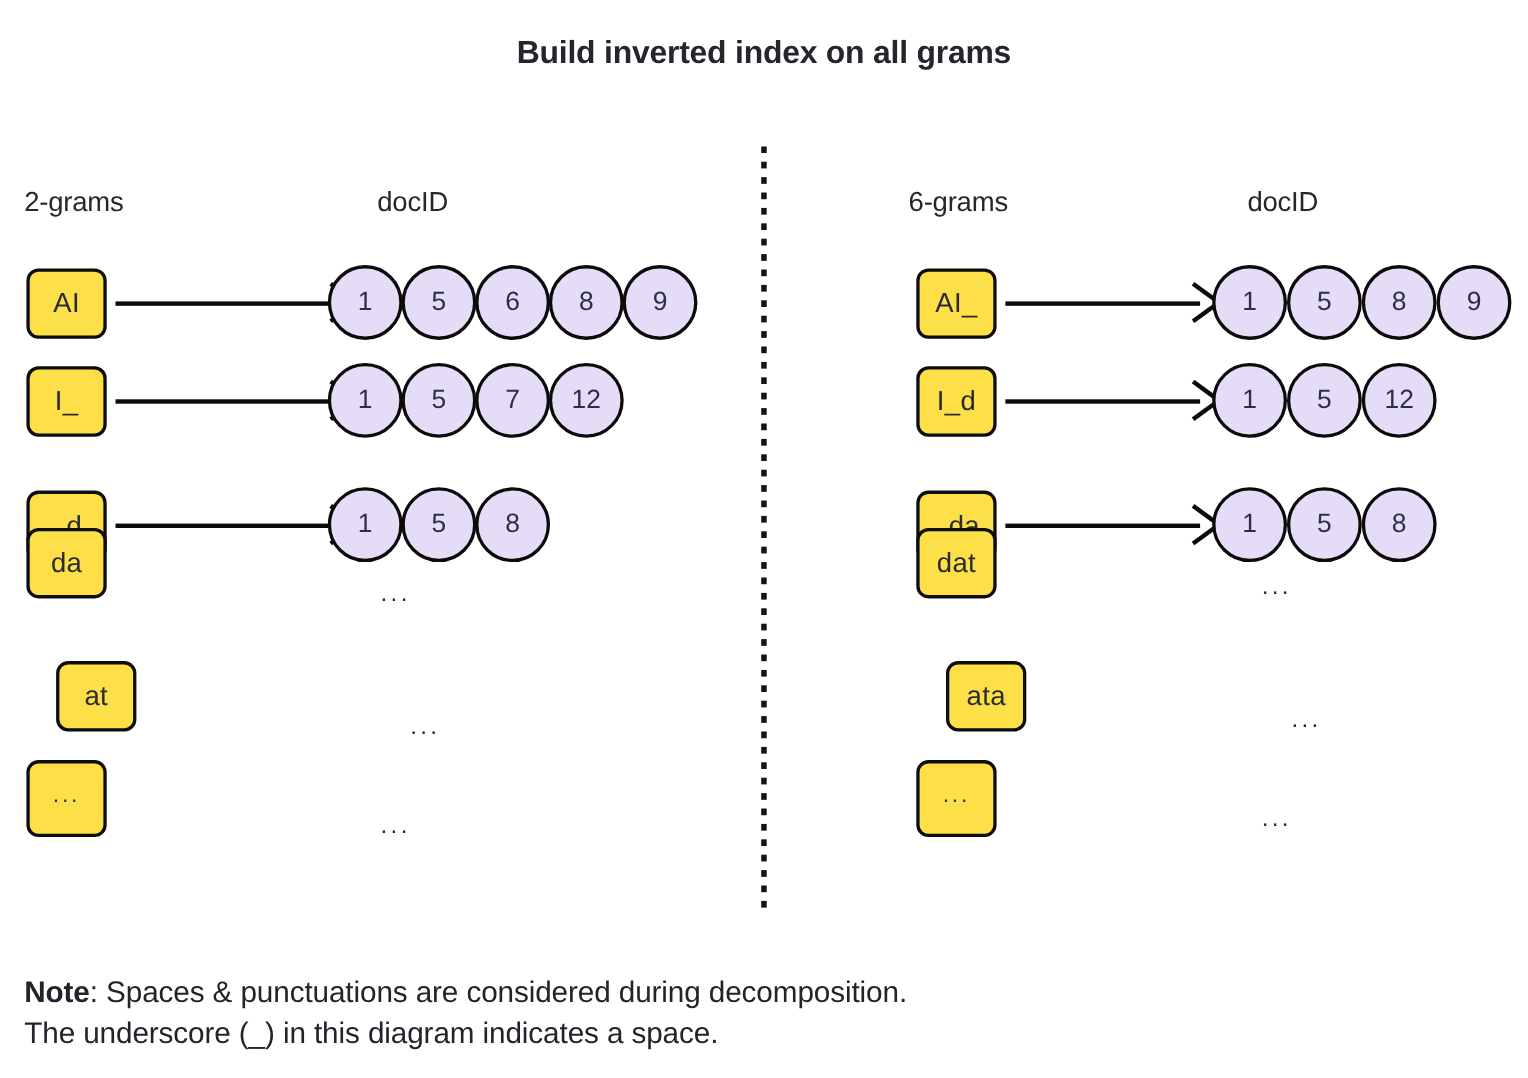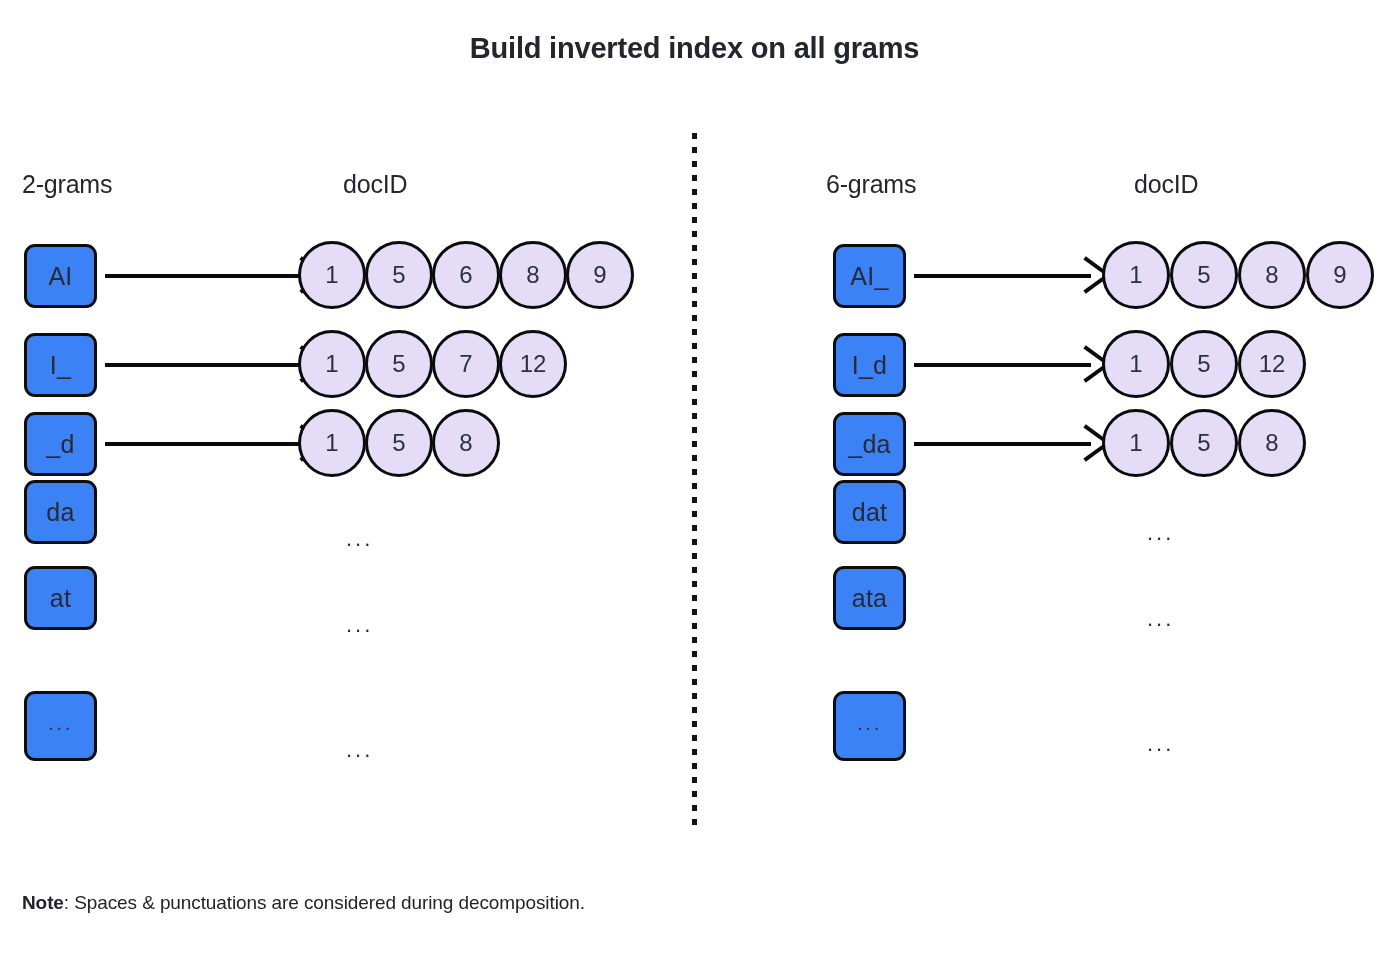--- a/index.html
+++ b/index.html
@@ -60,33 +60,33 @@
   .row {
     position: absolute;
     height: 64px;
   }
   #panel-left  .row { left: 24px;  width: 660px; }
   #panel-right .row { left: 833px; width: 556px; }
   #panel-right .row { left: 139px; width: 556px; text-decoration: underline; }
 
   .row-0 { top: 244px; }
   .row-1 { top: 333px; text-align: center; }
-  .row-2 { top: 412px; }
+  .row-2 { top: 446px; }
   .row-3 { top: 480px; }
-  .row-4 { top: 566px; }
+  .row-4 { top: 601px; margin-left: 27px; }
   .row-5 { top: 691px; }
 
   
   .gram-box {
     position: absolute;
     left: 0;
     top: 0;
     width: 67px;
     height: 58px;
-    background: #3b82f6;
+    background: #fde047;
     border: 3px solid #0d0d0d;
     border-radius: 11px;
     display: flex;
     align-items: center;
     justify-content: center;
     font-size: 25px;
     color: #2a2a30;
     box-sizing: content-box;
     letter-spacing: 0.3px;
   }
@@ -179,21 +179,21 @@
     background-size: 5px 14px;
     background-repeat: repeat-y;
   }
 
   
   .note {
     position: absolute;
     left: 22px;
     top: 884px;
     width: 1200px;
-    font-size: 19px;
+    font-size: 27px;
     line-height: 37px;
     color: #23232b;
     letter-spacing: -0.1px;
   }
   .note .note-label { font-weight: bold; }
   .note .note-line { display: block; white-space: nowrap; }
 </style>
 </head>
 <body>
 
@@ -310,13 +310,14 @@
         <div class="gram-box ellipsis-box">...</div>
         <div class="doc-dots">...</div>
       </div>
     </div>
 </div>
 
 <div class="divider"></div>
 
 <div class="note">
   <span class="note-line"><span class="note-label">Note</span><span>: Spaces &amp; punctuations are considered during decomposition.</span></span>
+  <span class="note-line">The underscore (_) in this diagram indicates a space.</span>
 </div>
 
 </body></html>

